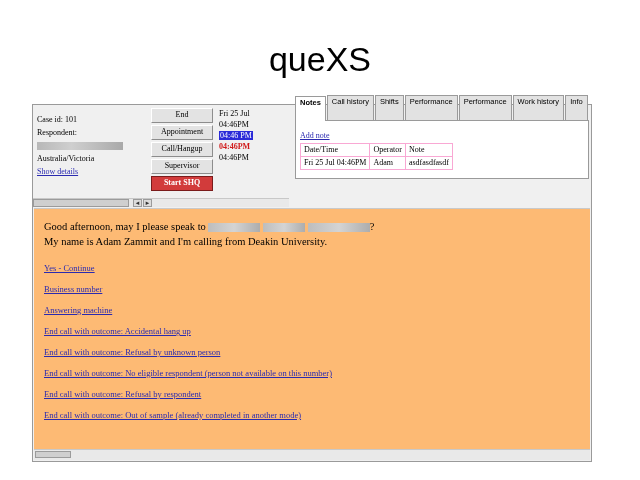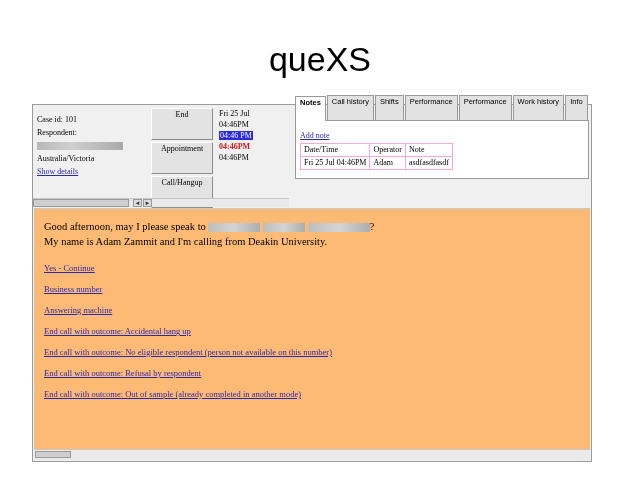--- a/index.html
+++ b/index.html
@@ -71,21 +71,21 @@
     top: 3px;
     width: 62px;
   }
   .vbtn {
     display: block;
     width: 100%;
     box-sizing: border-box;
     font-family: "Liberation Serif", serif;
     font-size: 8px;
     text-align: center;
-    padding: 1px 0 19px 0;
+    padding: 1px 0 2px 0;
     margin-bottom: 2px;
     background: #e3e3e3;
     border: 1px solid #8d8d8d;
     border-top-color: #ffffff;
     border-left-color: #ffffff;
     color: #000000;
     cursor: pointer;
     line-height: 10px;
   }
   .vbtn.danger {
@@ -343,20 +343,21 @@
   <div class="script-area">
     <div class="script-text">
       <span>Good afternoon, may I please speak to </span><span class="redact-lg r1"></span> <span class="redact-lg r2"></span> <span class="redact-lg r3"></span><span>?</span><br>
       <span>My name is Adam Zammit and I'm calling from Deakin University.</span>
     </div>
 
     <a href="#" class="script-link">Yes - Continue</a>
     <a href="#" class="script-link">Business number</a>
     <a href="#" class="script-link">Answering machine</a>
     <a href="#" class="script-link">End call with outcome: Accidental hang up</a>
+    <a href="#" class="script-link">End call with outcome: Refusal by unknown person</a>
     <a href="#" class="script-link">End call with outcome: No eligible respondent (person not available on this number)</a>
     <a href="#" class="script-link">End call with outcome: Refusal by respondent</a>
     <a href="#" class="script-link">End call with outcome: Out of sample (already completed in another mode)</a>
   </div>
 
   <div class="bottom-scroll">
     <div class="thumb"></div>
   </div>
 </div>
 

